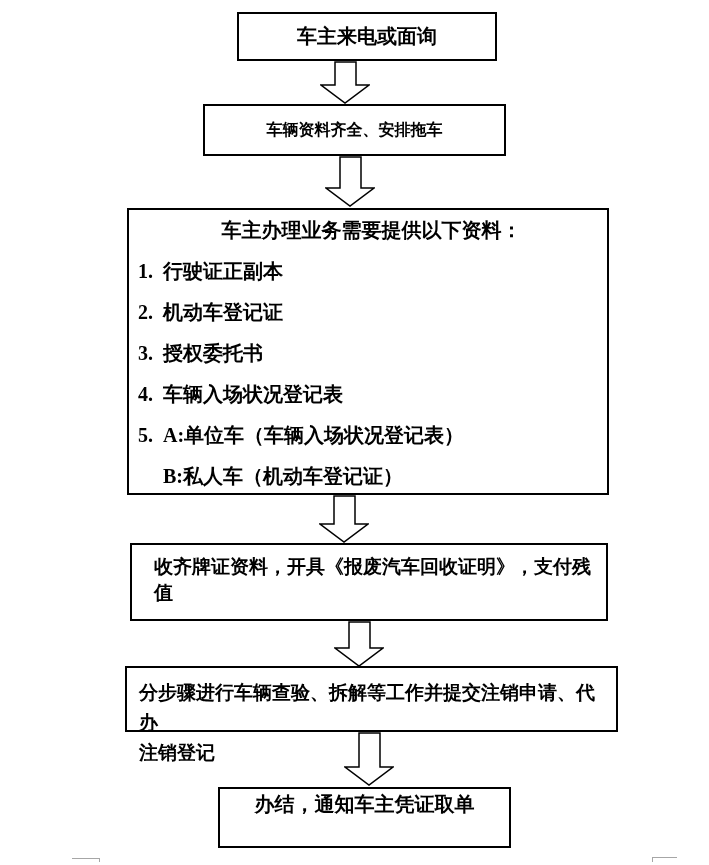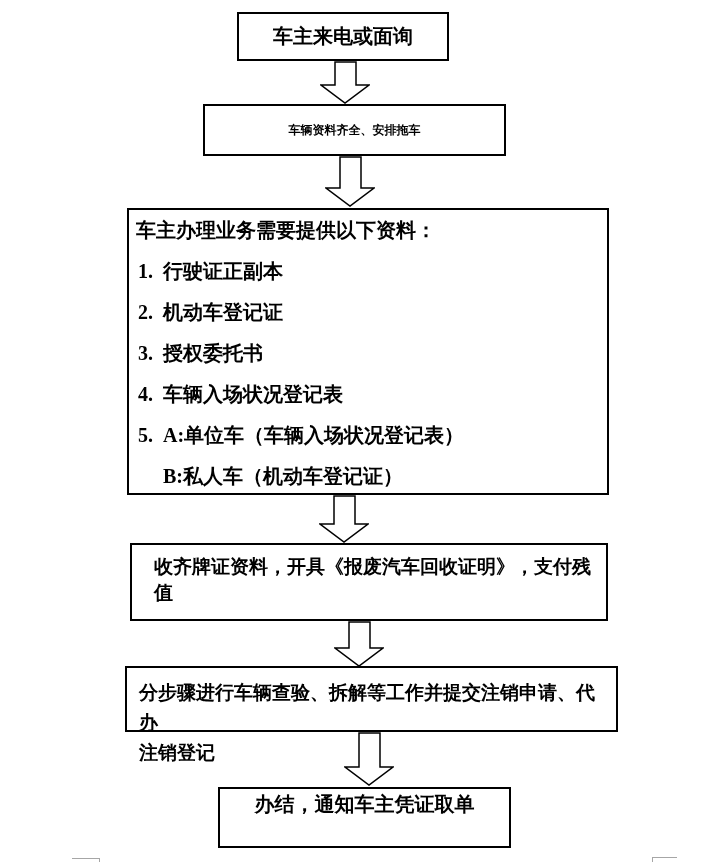--- a/index.html
+++ b/index.html
@@ -23,31 +23,32 @@
     background: #ffffff;
     font-weight: bold;
     color: #000000;
   }
   .center-text {
     display: flex;
     align-items: center;
     justify-content: center;
     text-align: center;
   }
-  .box1 { left: 237px; top: 12px;  width: 212px; height: 49px; font-size: 20px; }
-  .box2 { left: 203px; top: 104px; width: 303px; height: 52px; font-size: 12px; }
+  .box1 { left: 237px; top: 12px;  width: 260px; height: 49px; font-size: 20px; }
+  .box2 { left: 203px; top: 104px; width: 303px; height: 52px; font-size: 16px; }
   .box3 { left: 127px; top: 208px; width: 482px; height: 287px; font-size: 20px; }
   .box4 { left: 130px; top: 543px; width: 478px; height: 78px; font-size: 19px; padding: 9px 6px 0 22px; }
   .box5 { left: 125px; top: 666px; width: 493px; height: 66px; font-size: 19px; padding: 10px 6px 0 12px; line-height: 30px; }
   .box6 { left: 218px; top: 787px; width: 293px; height: 61px; font-size: 20px; padding-top: 2px; text-align: center; }
 
   .mat-title {
     margin: 10px 0 0 7px;
     line-height: 20px;
     white-space: nowrap;
+    text-align: center;
   }
   .mat-item {
     margin: 21px 0 0 9px;
     line-height: 20px;
     white-space: nowrap;
   }
   .num {
     display: inline-block;
     width: 25px;
     font-family: "Liberation Serif", serif;

